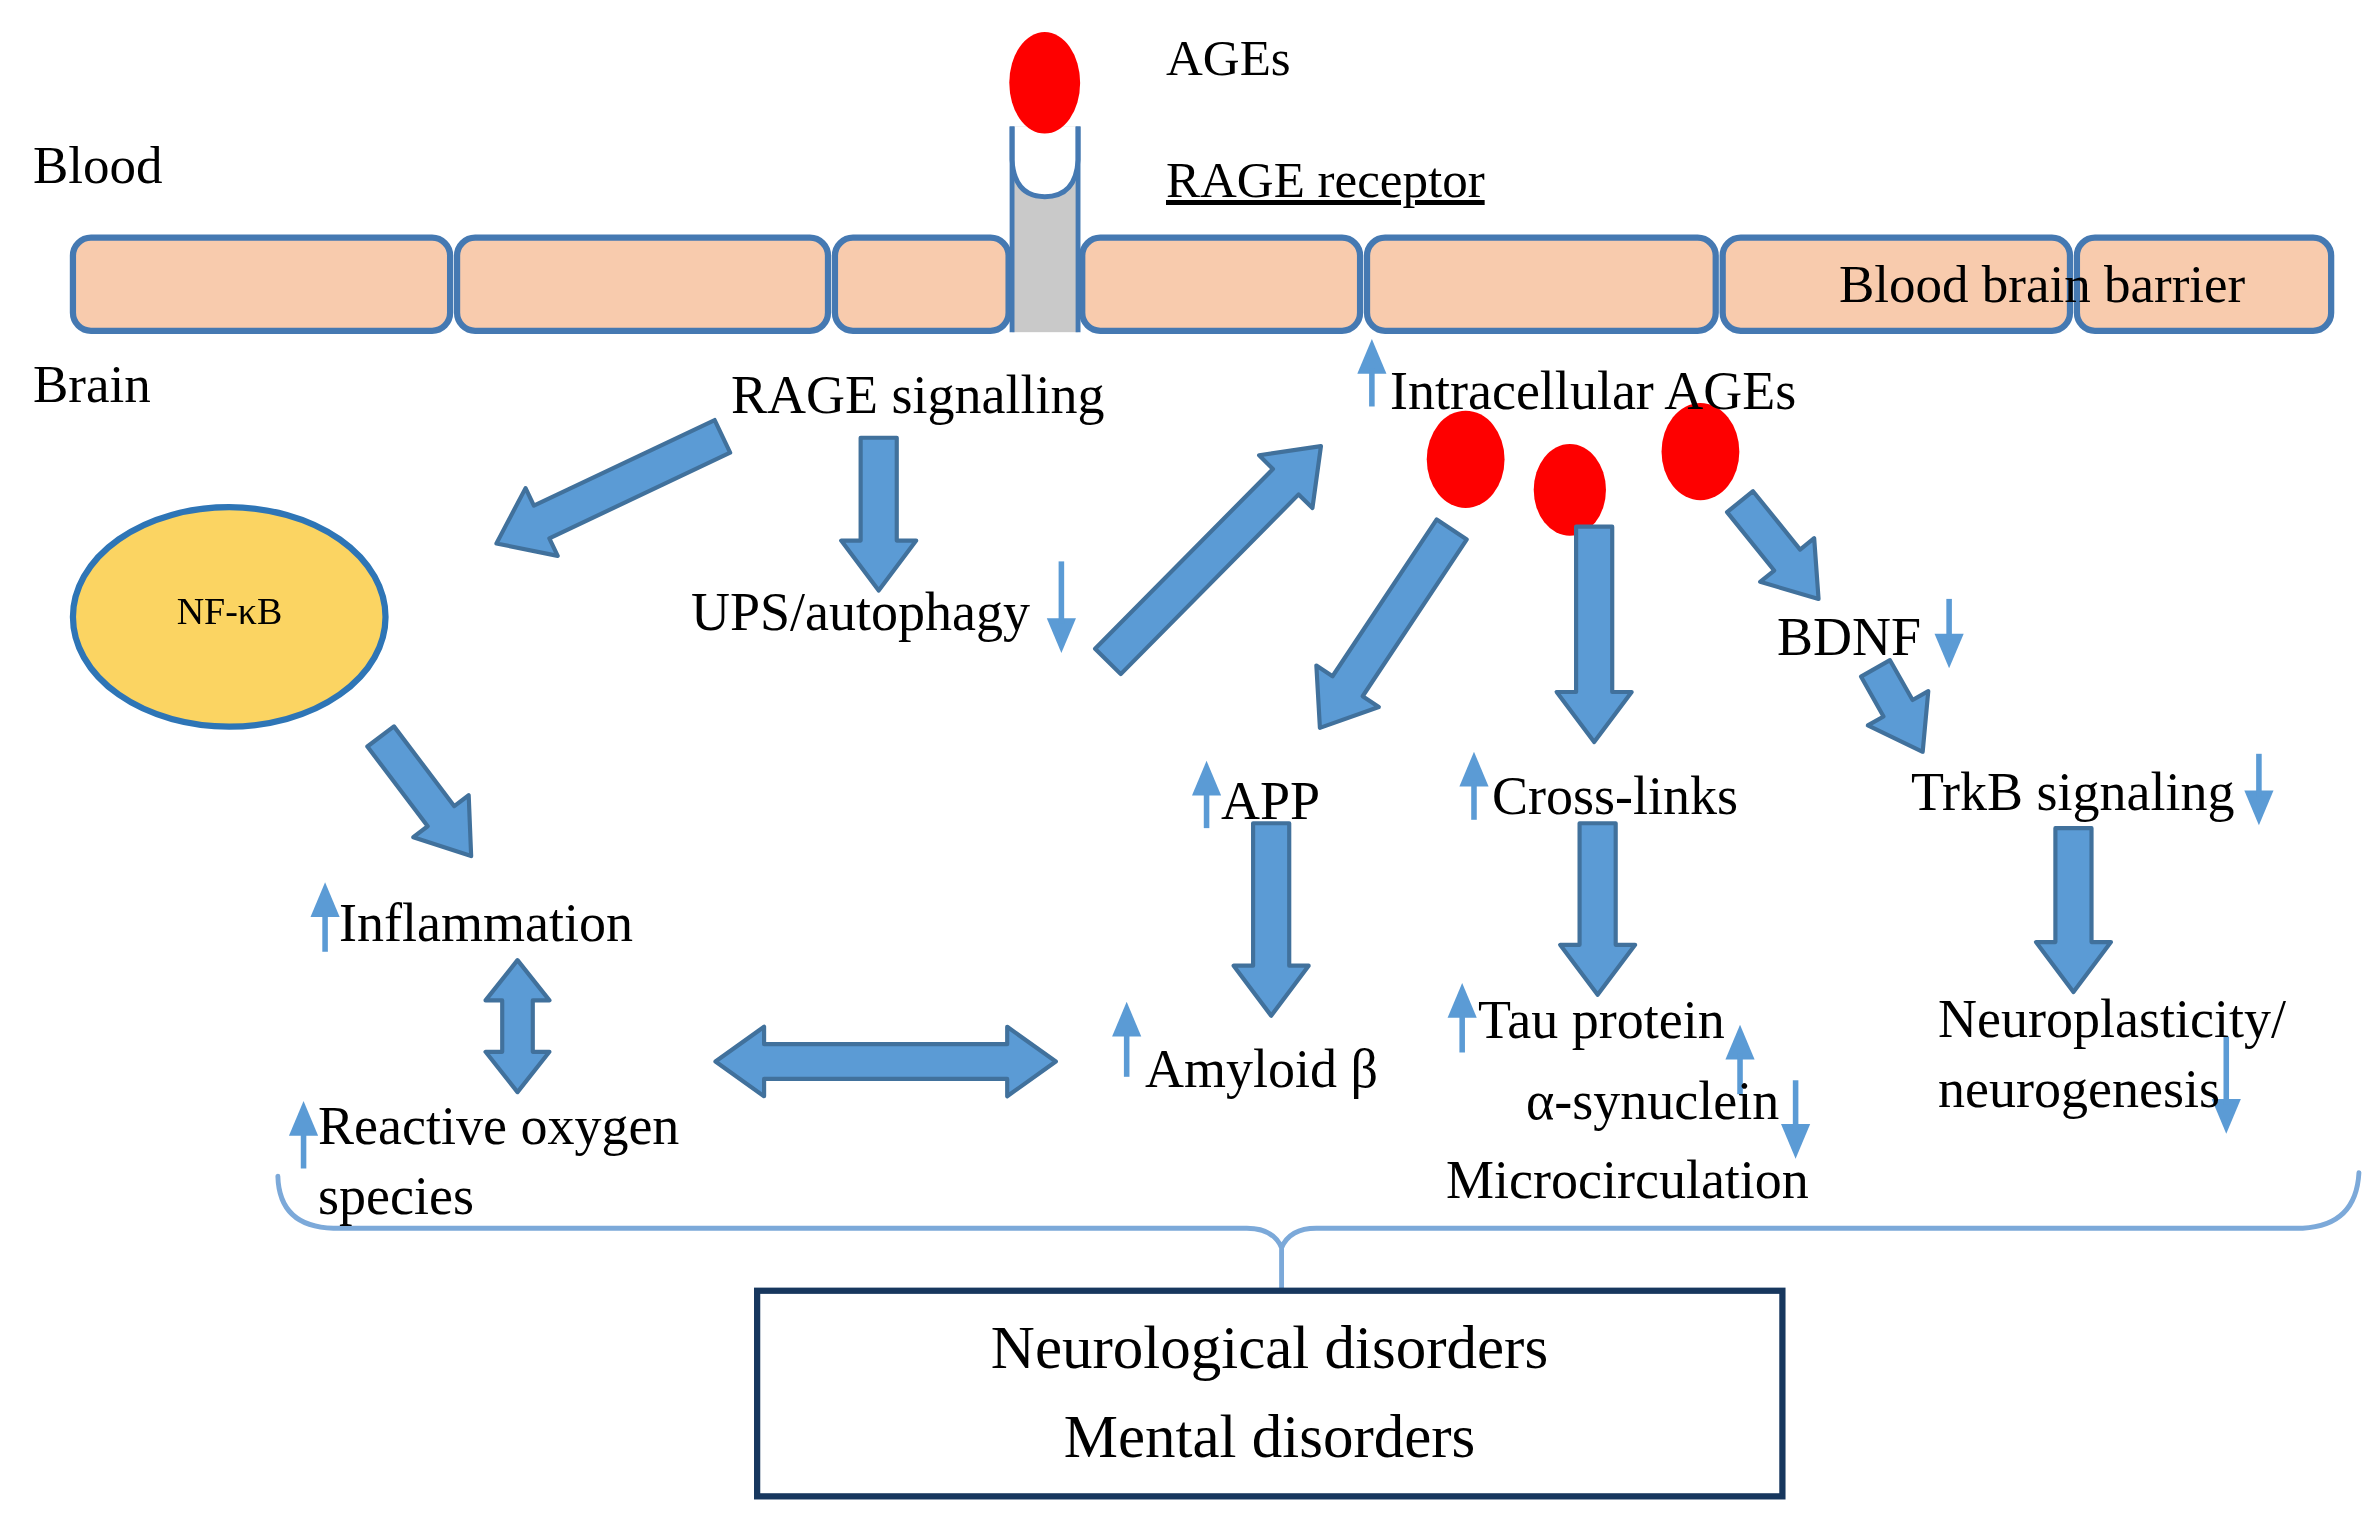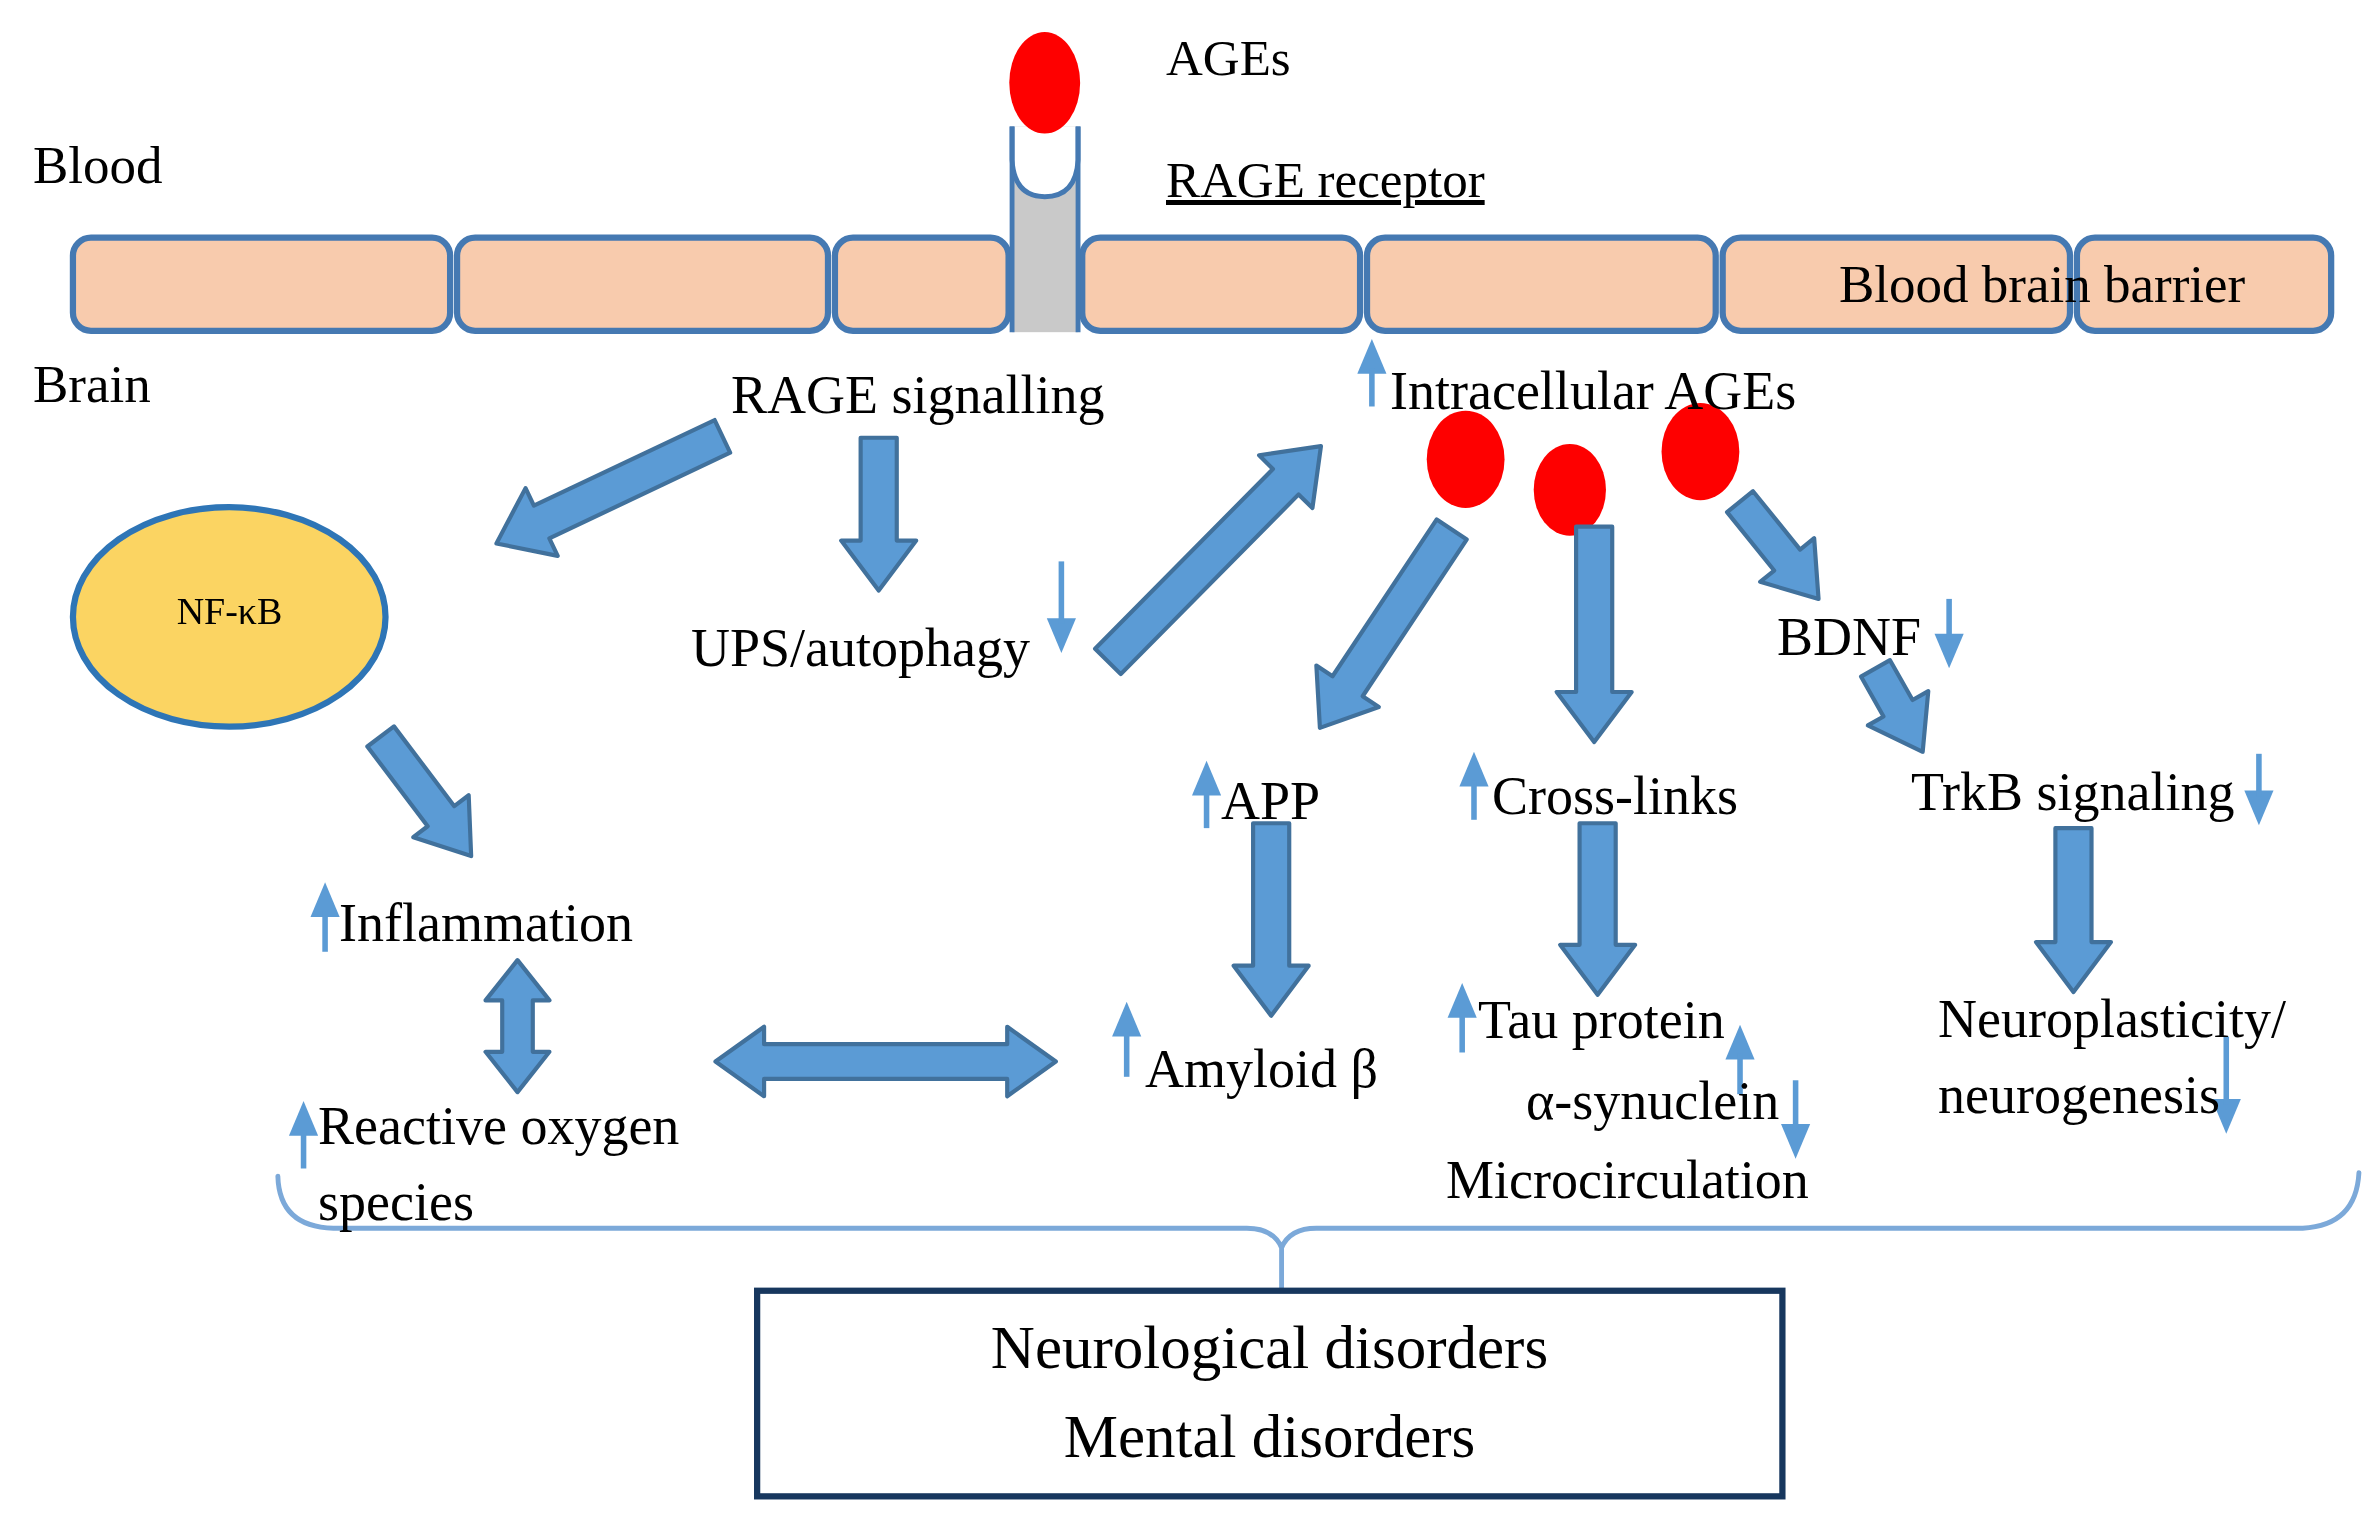--- a/index.html
+++ b/index.html
@@ -24,21 +24,21 @@
   .nfkb-lbl{
     position:absolute;left:73px;top:589px;width:313px;
     text-align:center;font-size:38px;
   }
   .barrier-lbl{position:absolute;font-size:53px;line-height:1;margin-left:36px;}
   .outcome-box-text{
     position:absolute;left:757px;width:1025px;
     text-align:center;font-size:61px;line-height:1;
   }
   .twoline div{line-height:1;}
-  .twoline div + div{margin-top:22px;}
+  .twoline div + div{margin-top:16px;}
 </style>
 </head>
 <body>
 
 <div id="stage">
 
   <svg id="shapes" viewBox="0 0 3422 2208" xmlns="http://www.w3.org/2000/svg">
 
     <g fill="#F8CBAD" stroke="#4579B2" stroke-width="9">
       <rect x="105" y="342" width="543" height="134" rx="26"></rect>
@@ -149,21 +149,21 @@
 
   <div class="region-lbl" style="left:33px;top:139px;">Blood</div>
   <div class="region-lbl" style="left:33px;top:358px;">Brain</div>
 
   <div class="lbl small" style="left:1166px;top:32px;">AGEs</div>
   <div class="lbl small" style="left:1166px;top:154px;text-decoration:underline;">RAGE receptor</div>
   <div class="barrier-lbl" style="left:1803px;top:258px;">Blood brain barrier</div>
 
   <div class="lbl" style="left:731px;top:367px;">RAGE signalling</div>
   <div class="nfkb-lbl">NF-κB</div>
-  <div class="lbl" style="left:691px;top:584px;margin-top:36px;">UPS/autophagy</div>
+  <div class="lbl" style="left:691px;top:584px;">UPS/autophagy</div>
   <div class="lbl" style="left:1390px;top:363px;">Intracellular AGEs</div>
 
   <div class="lbl" style="left:1221px;top:773px;">APP</div>
   <div class="lbl" style="left:1492px;top:768px;">Cross-links</div>
   <div class="lbl" style="left:1777px;top:609px;">BDNF</div>
   <div class="lbl" style="left:1911px;top:764px;">TrkB signaling</div>
 
   <div class="lbl" style="left:339px;top:895px;">Inflammation</div>
 
   <div class="lbl twoline" style="left:318px;top:1099px;">

